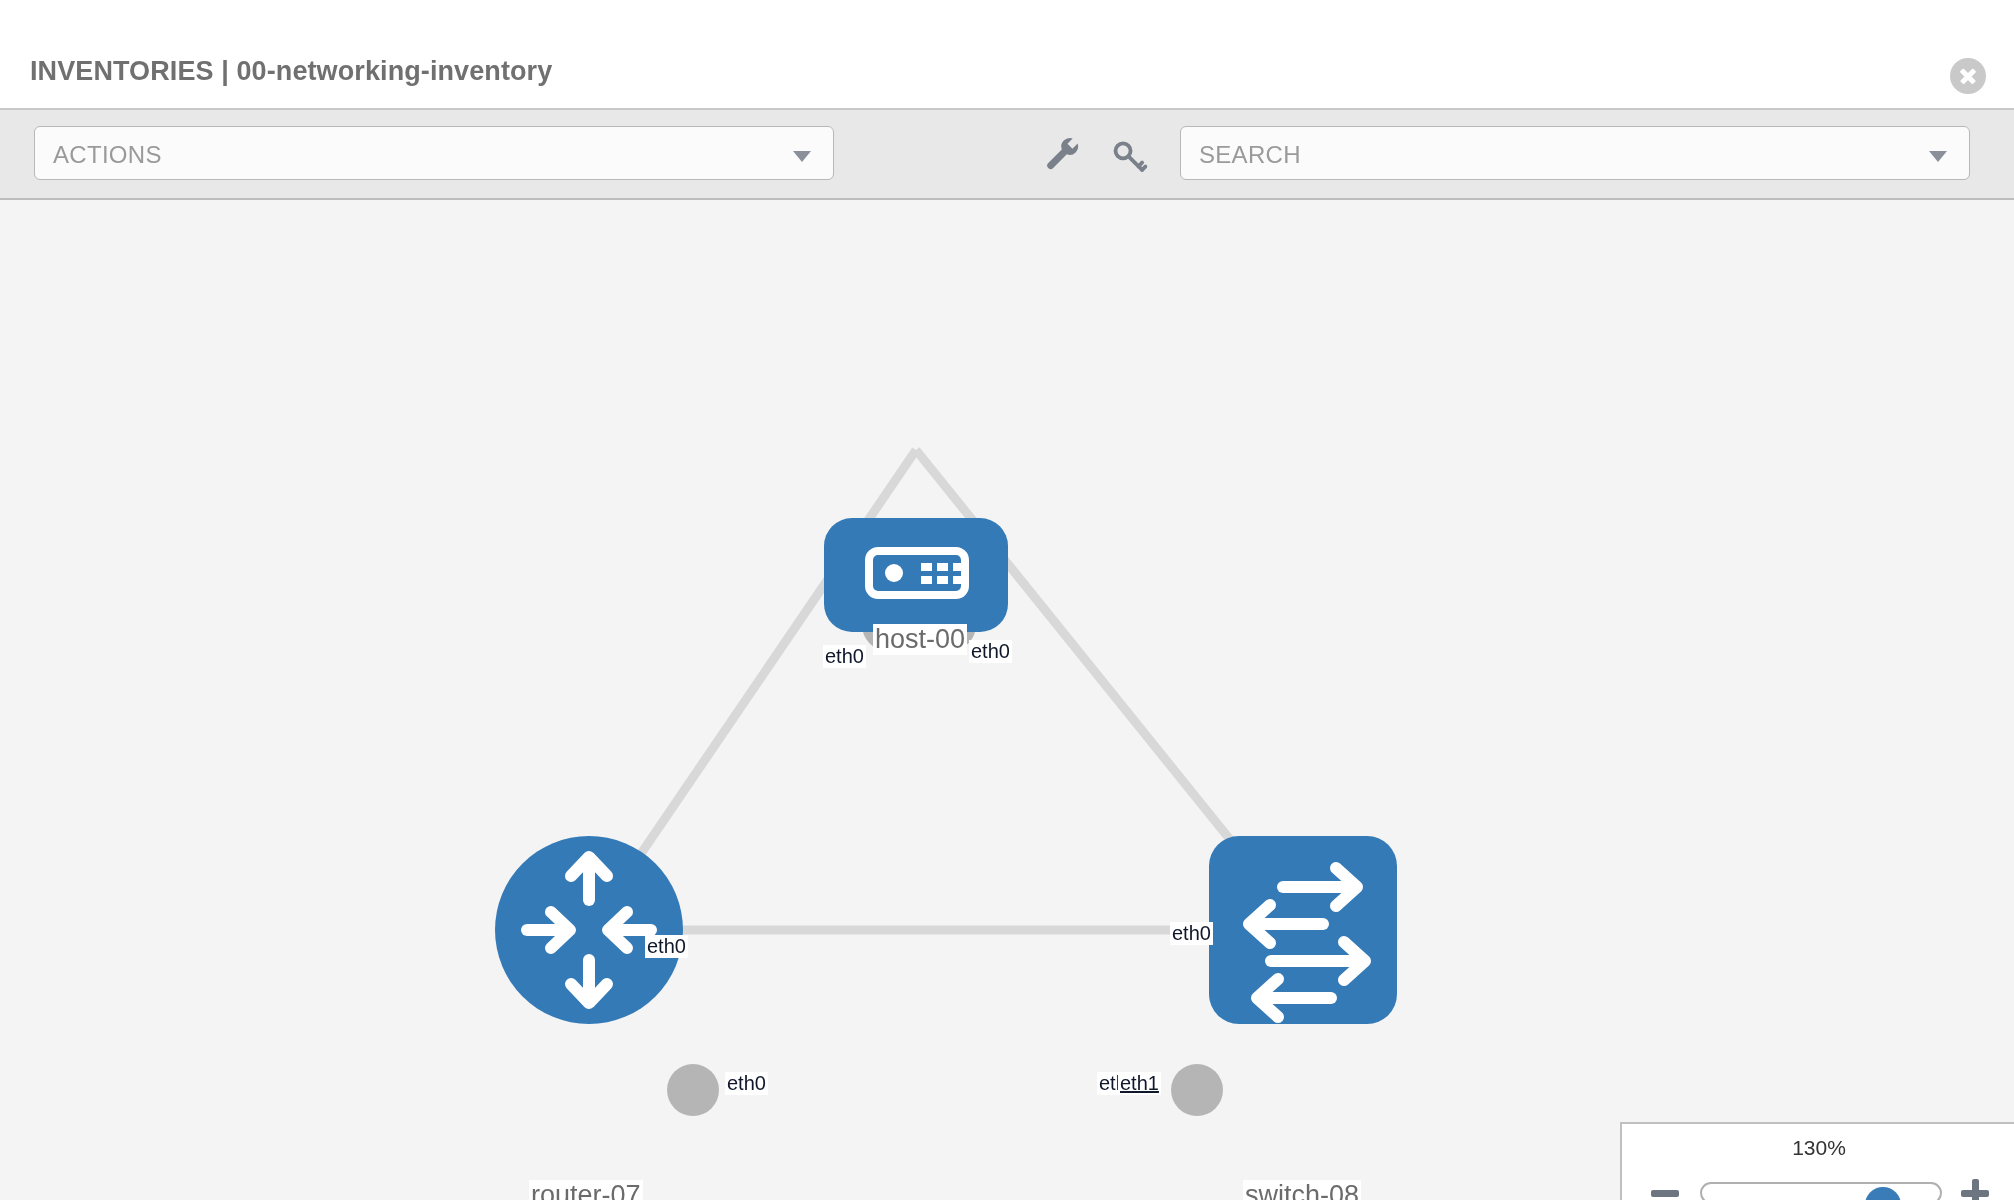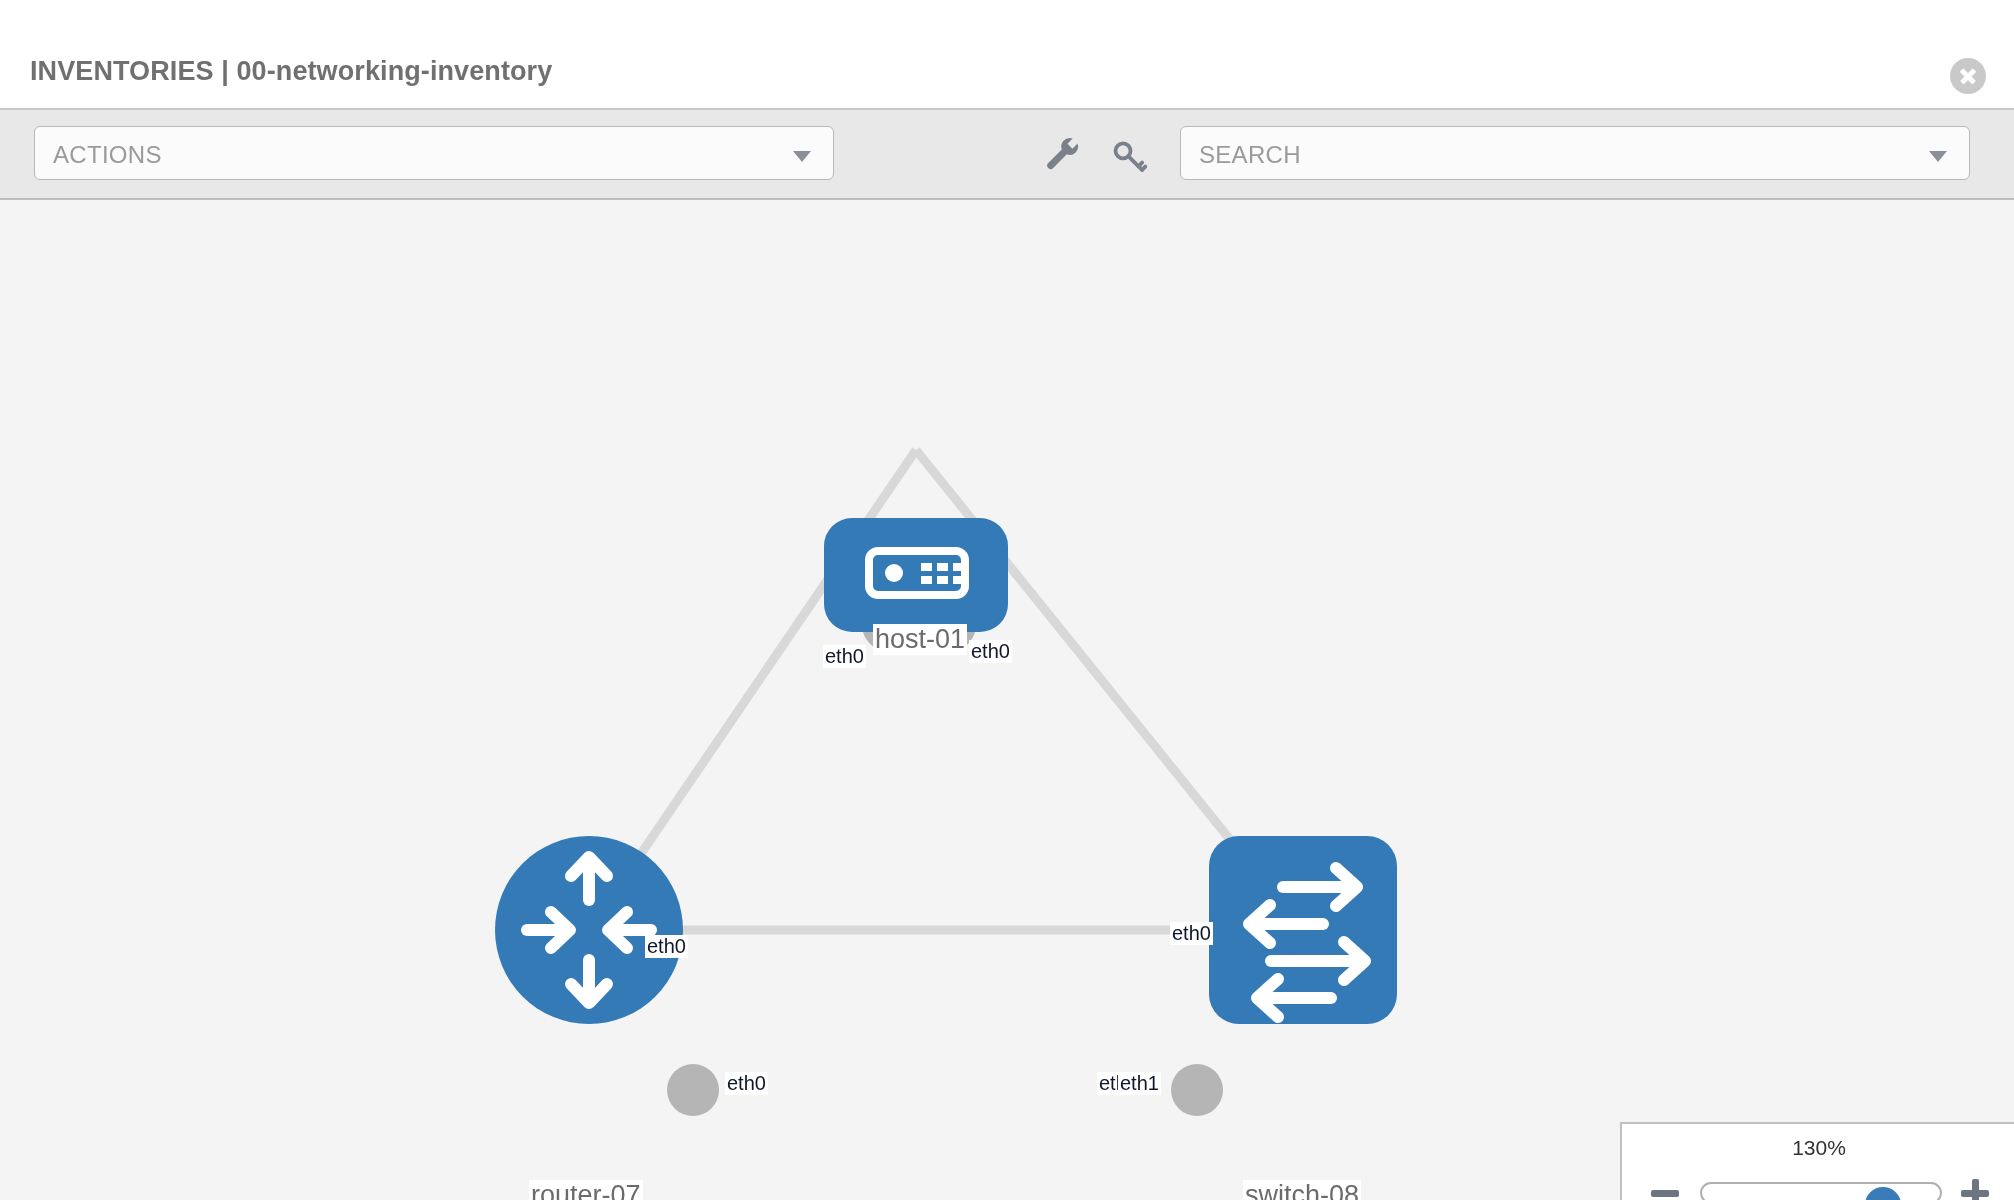--- a/index.html
+++ b/index.html
@@ -351,39 +351,39 @@
 
           <path d="M1271 761 L1363 761"></path>
           <path d="M1344 742 L1365 761 L1344 780"></path>
 
           <path d="M1331 798 L1259 798"></path>
           <path d="M1278 779 L1257 798 L1278 817"></path>
         </g>
       </g>
     </svg>
 
-    <div class="node-label" style="left:873px; top:424px;">host-01</div>
+    <div class="node-label" style="left:873px; top:424px;">host-00</div>
 
     <div class="node-label" style="left:529px; top:980px;">router-07</div>
 
     <div class="node-label" style="left:1243px; top:980px;">switch-08</div>
 
     <div class="edge-label" style="left:823px; top:445px;">eth0</div>
 
     <div class="edge-label" style="left:969px; top:440px;">eth0</div>
 
     <div class="edge-label" style="left:645px; top:735px;">eth0</div>
 
     <div class="edge-label" style="left:1170px; top:722px;">eth0</div>
 
     <div class="edge-label" style="left:725px; top:872px;">eth0</div>
 
     <div class="edge-label" style="left:1097px; top:872px;">eth0</div>
 
-    <div class="edge-label" style="left:1118px; top:872px;">eth1</div>
+    <div class="edge-label" style="left:1118px; top:872px;text-decoration:underline;">eth1</div>
 
   </div>
 
   <div class="zoom-panel">
     <div class="zoom-value">130%</div>
 
     <div class="zoom-row">
       <span class="zoom-minus"></span>
       <div class="zoom-track">
         <span class="zoom-thumb"></span>

